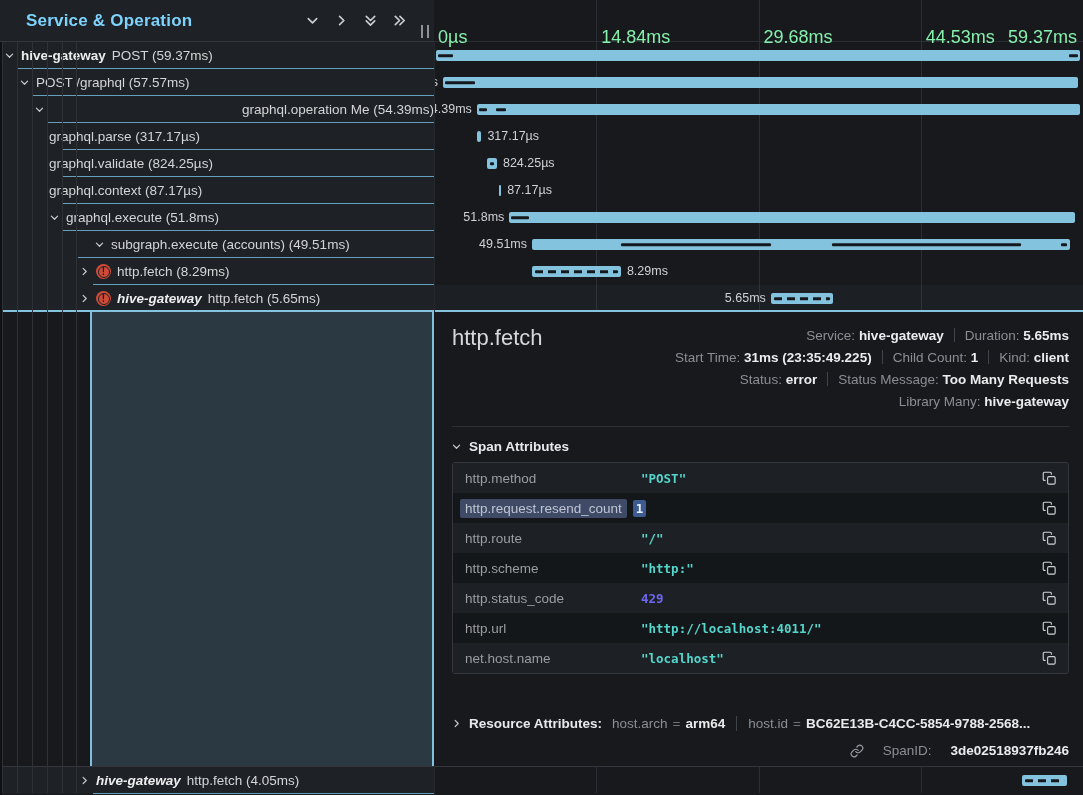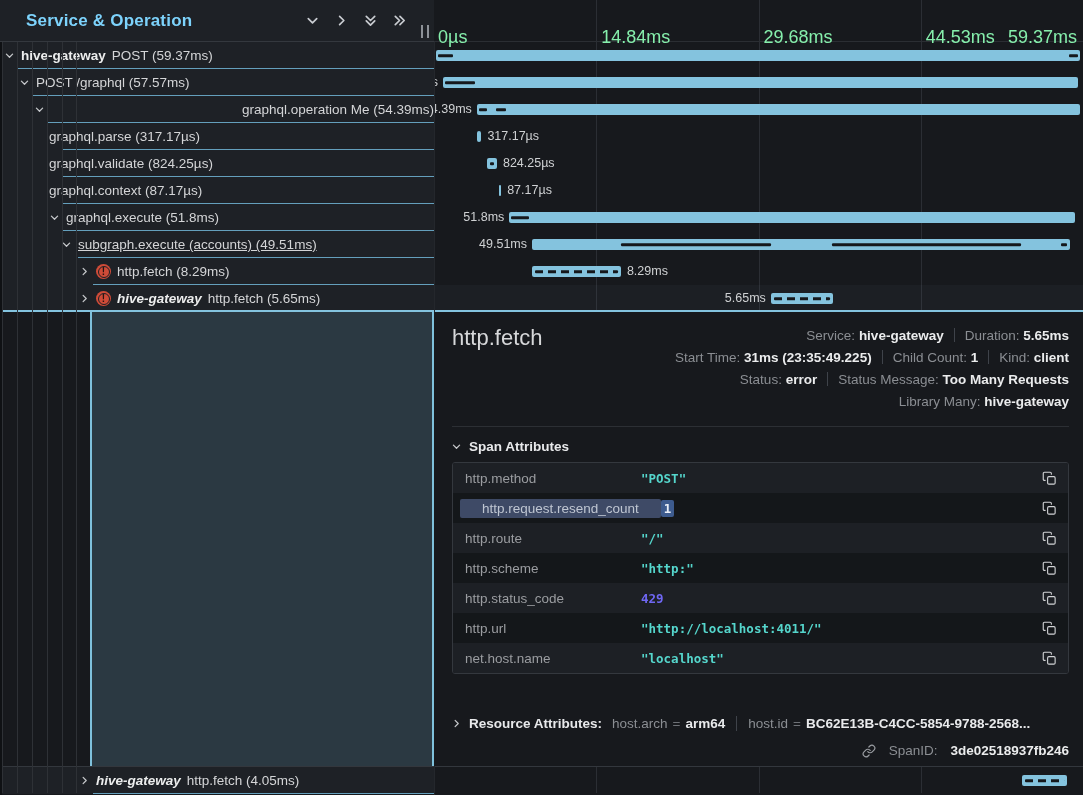--- a/index.html
+++ b/index.html
@@ -81,33 +81,33 @@
   .d-meta .mv { color:#ebeced; font-weight:700; }
   .d-meta .sep { display:inline-block; width:1px; height:14px; background:#3f434a; margin:0 10px; vertical-align:-2px; }
   .d-divider { position:absolute; left:18px; right:14px; top:114px; height:1px; background:#2c2f34; }
   .d-attr-head { position:absolute; left:17px; top:127px; display:flex; align-items:center; gap:7px;
                  font-size:13.5px; font-weight:700; color:#e8e9eb; cursor:pointer; }
   .d-table { position:absolute; left:18px; right:14px; top:150px; border:1px solid #34383e; border-radius:3px; overflow:hidden; }
   .attr-row { display:flex; align-items:center; height:30px; padding-left:12px; font-size:13.5px; }
   .attr-row:nth-child(odd) { background:#1d2025; }
   .attr-row:nth-child(even) { background:#14171a; }
   .attr-key { flex:0 0 176px; color:#9b9da1; white-space:nowrap; overflow:hidden; }
-  .attr-key.hl { flex-basis:auto; background:#3e4a66; color:#bfc6d2; border-radius:2px; padding:2px 22px; margin-left:-5px; }
+  .attr-key.hl { flex-basis:auto; margin-right:6px; background:#3e4a66; color:#bfc6d2; border-radius:2px; padding:2px 5px; margin-left:-5px; }
   .attr-val { font-family:"DejaVu Sans Mono", monospace; font-size:12.5px; font-weight:700; white-space:nowrap; }
   .attr-val.string { color:#55d6cc; }
   .attr-val.number { color:#6f67f3; }
   .attr-val .hlv { background:#3d5b8e; color:#e9eff8; border-radius:2px; padding:1px 3px; }
   .attr-copy { margin-left:auto; margin-right:11px; cursor:pointer; display:flex; }
   .d-resource { position:absolute; left:17px; top:404px; display:flex; align-items:center; font-size:13.5px; white-space:nowrap; }
   .d-resource .rt { font-weight:700; color:#e8e9eb; margin:0 10px 0 7px; cursor:pointer; }
   .d-resource .rk { color:#8b8e93; }
   .d-resource .req { color:#6e7176; margin:0 5px; }
   .d-resource .rv { color:#e9eaec; font-weight:700; }
   .d-resource .sep { display:inline-block; width:1px; height:15px; background:#3f434a; margin:0 11px; }
-  .d-spanid { position:absolute; right:14px; top:431px; display:flex; align-items:center; gap:13px; font-size:13.5px; }
+  .d-spanid { position:absolute; right:14px; top:431px; display:flex; align-items:center; gap:19px; font-size:13.5px; }
   .d-spanid .sl { color:#8b8e93; }
   .d-spanid .sv { color:#ebeced; font-weight:700; }
   
   #bottom-row { position:absolute; left:0; top:766px; width:1083px; height:27px; border-top:1px solid #33373d; z-index:2; }
 </style>
 </head>
 <body>
 
 <div id="app">
 
@@ -271,21 +271,21 @@
         <div class="srow-right">
           <div class="bar" style="left: 11.6%; width: 87.2%;">
             <div class="bar-dash" style="left: 0.344037%; width: 3.09633%;"></div>
           </div>
           <span class="bar-label" style="right: calc(88.4% + 5px);">51.8ms</span>
         </div>
         <div class="underline" style="left: 63px; right: 649px;"></div>
       </div>
       <div class="srow">
         <div class="srow-left">
-          <div class="srow-content" style="padding-left: 61px; text-decoration: underline;">
+          <div class="srow-content" style="padding-left: 94px;">
             <span class="chev">
               <svg width="11" height="11" viewBox="0 0 16 16" fill="none" stroke="#c6c8cb" stroke-width="1.8" stroke-linecap="round" stroke-linejoin="round">
                 <path d="M3.5 6 L8 10.5 L12.5 6"></path>
               </svg>
             </span>
             <span>subgraph.execute (accounts) (49.51ms)</span>
           </div>
         </div>
         <div class="srow-right">
           <div class="bar" style="left: 15.1%; width: 82.9%;">

